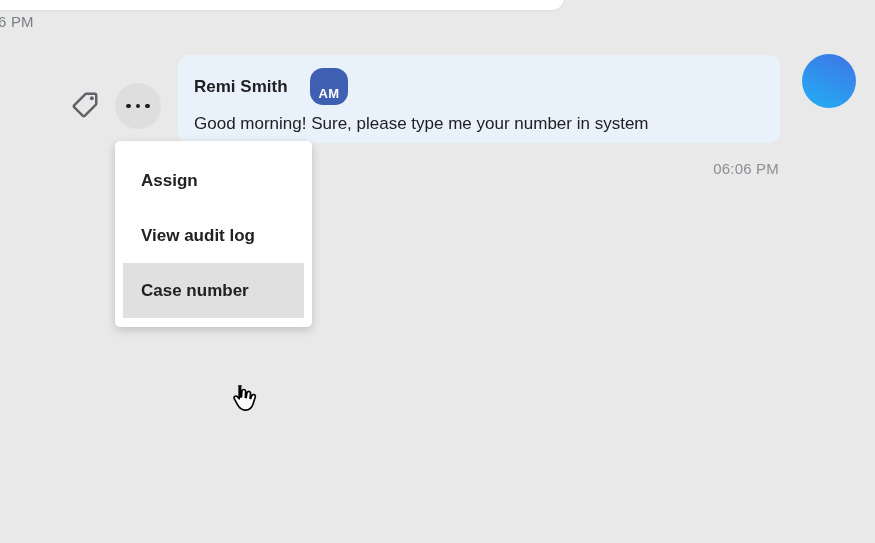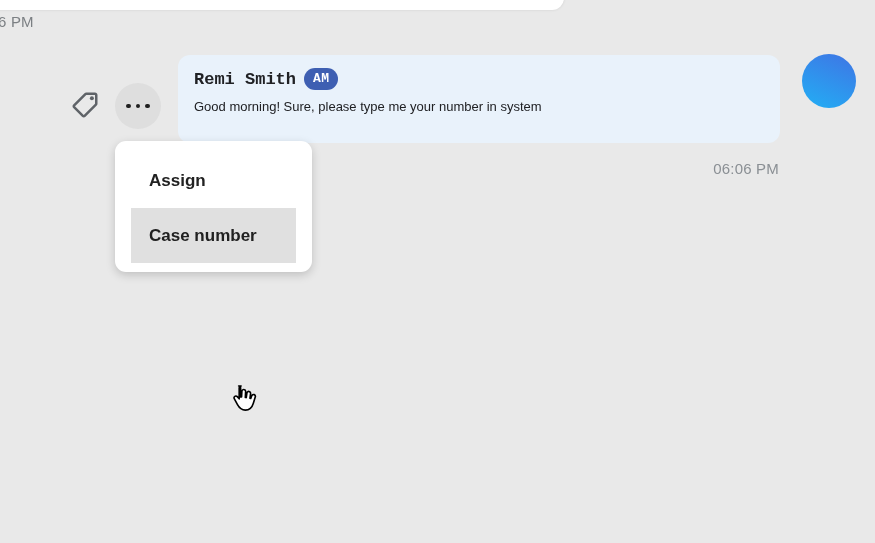--- a/index.html
+++ b/index.html
@@ -58,40 +58,39 @@
     position: absolute;
     left: 178px; top: 55px;
     width: 602px; height: 88px;
     background: #e9f2fb;
     border-radius: 12px;
     padding: 13px 16px;
   }
   .author-row {
     display: flex;
     align-items: center;
-    gap: 8px;
-    font-family: Liberation Mono, monospace;
+    gap: 22px;
   }
   .author-name {
     font-size: 17px;
     font-weight: 700;
     color: #202124;
   }
   .author-badge {
     background: #3e5fb2;
     color: #ffffff;
     font-size: 13px;
     font-weight: 700;
-    padding: 3px 9px 4px;
+    padding: 18px 9px 4px;
     border-radius: 13px;
     letter-spacing: .3px;
   }
   .bubble-text {
     margin-top: 9px;
-    font-size: 13px;
+    font-size: 17px;
     color: #202124;
   }
   .msg-timestamp {
     position: absolute;
     right: 96px; top: 160px;
     font-size: 15px;
     color: #8a8f94;
     letter-spacing: .2px;
   }
 
@@ -103,22 +102,22 @@
     border-radius: 50%;
     background: linear-gradient(205deg, #3c7ae6 10%, #25a9f3 90%);
   }
 
   
   .menu {
     position: absolute;
     left: 115px; top: 141px;
     width: 197px;
     background: #ffffff;
-    border-radius: 11px;
-    padding: 12px 16px 9px;
+    border-radius: 5px;
+    padding: 12px 8px 9px;
     box-shadow: 0 3px 10px rgba(0,0,0,0.18);
   }
   .menu-item {
     height: 55px;
     line-height: 55px;
     padding-left: 18px;
     font-size: 17px;
     font-weight: 600;
     color: #212121;
     cursor: pointer;
@@ -166,20 +165,21 @@
   </div>
   <div class="bubble-text">Good morning! Sure, please type me your number in system</div>
 </div>
 
 <div class="msg-timestamp">06:06 PM</div>
 
 <div class="avatar"></div>
 
 <div class="menu">
   <div class="menu-item">Assign</div>
+  <div class="menu-item">View audit log</div>
   <div class="menu-item highlighted">Case number</div>
 </div>
 
 <span class="cursor">
   <svg viewBox="0 0 24 26" width="30" height="34">
     <path fill="#ffffff" stroke="#000000" stroke-width="1.3" stroke-linejoin="round" d="M9.3 1.8c.9 0 1.55.7 1.55 1.6v7.1l.8.1.25-4.6c.05-.85.75-1.45 1.6-1.4.85.05 1.45.75 1.4 1.6l-.25 4.7.75.15.5-3.6c.1-.85.85-1.4 1.7-1.3.8.1 1.35.85 1.25 1.65l-.5 3.8.65.2.8-2.2c.3-.8 1.15-1.2 1.9-.9.8.3 1.15 1.15.9 1.95l-1.6 5.1c-1 3.3-2.6 5.3-6.3 5.3-3.2 0-4.8-1.5-6.3-4.3l-2.6-4.8c-.4-.75-.1-1.65.65-2 .6-.3 1.3-.15 1.75.35l1.55 1.75V3.4c0-.9.7-1.6 1.55-1.6z"></path>
   </svg>
 </span>
 
 </body></html>

